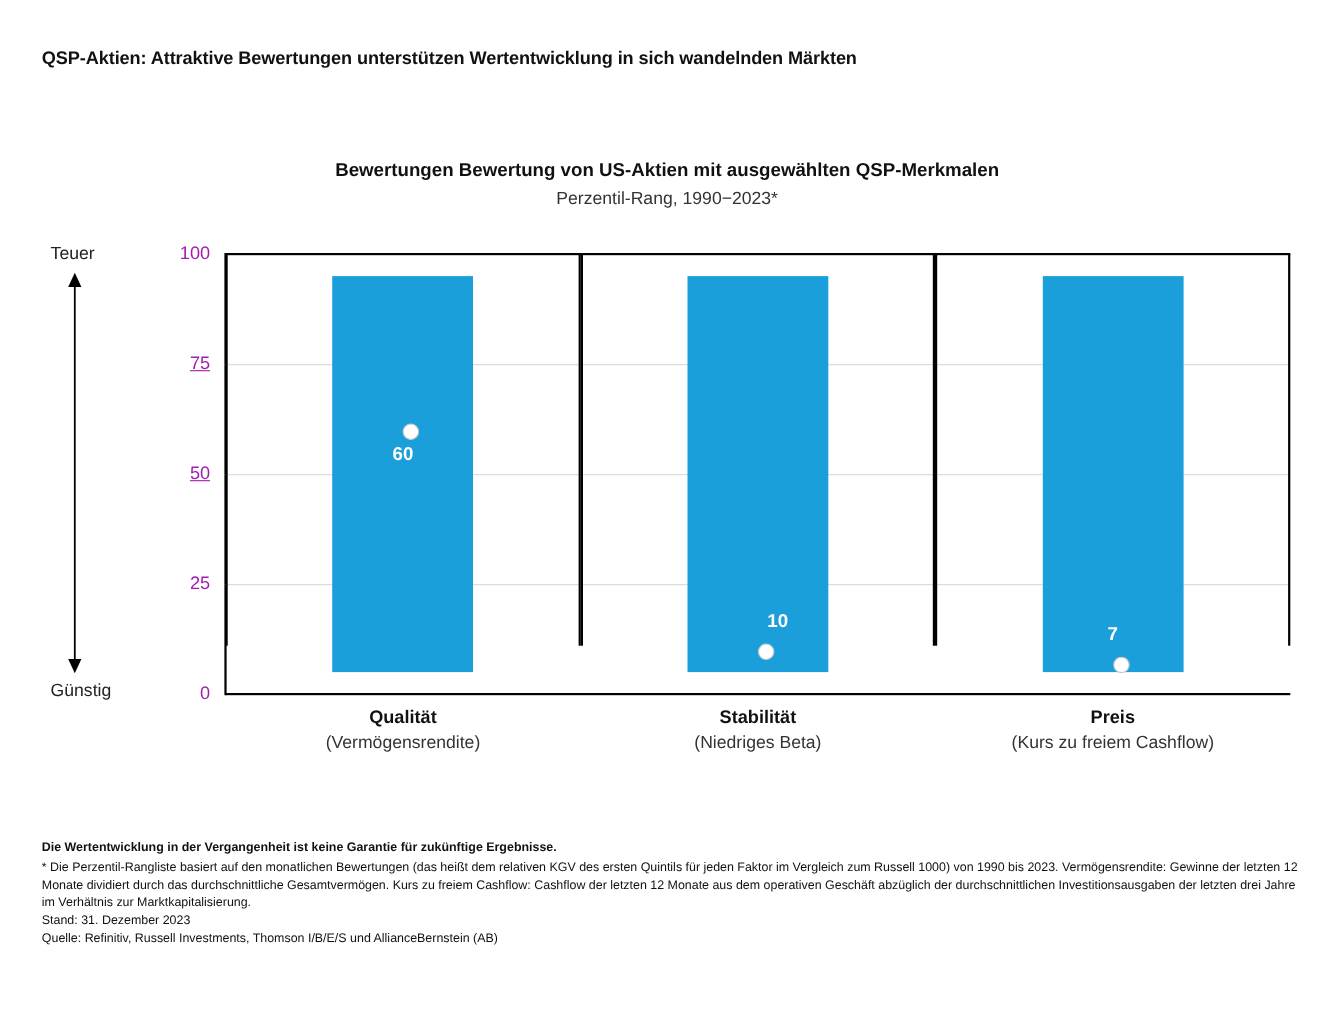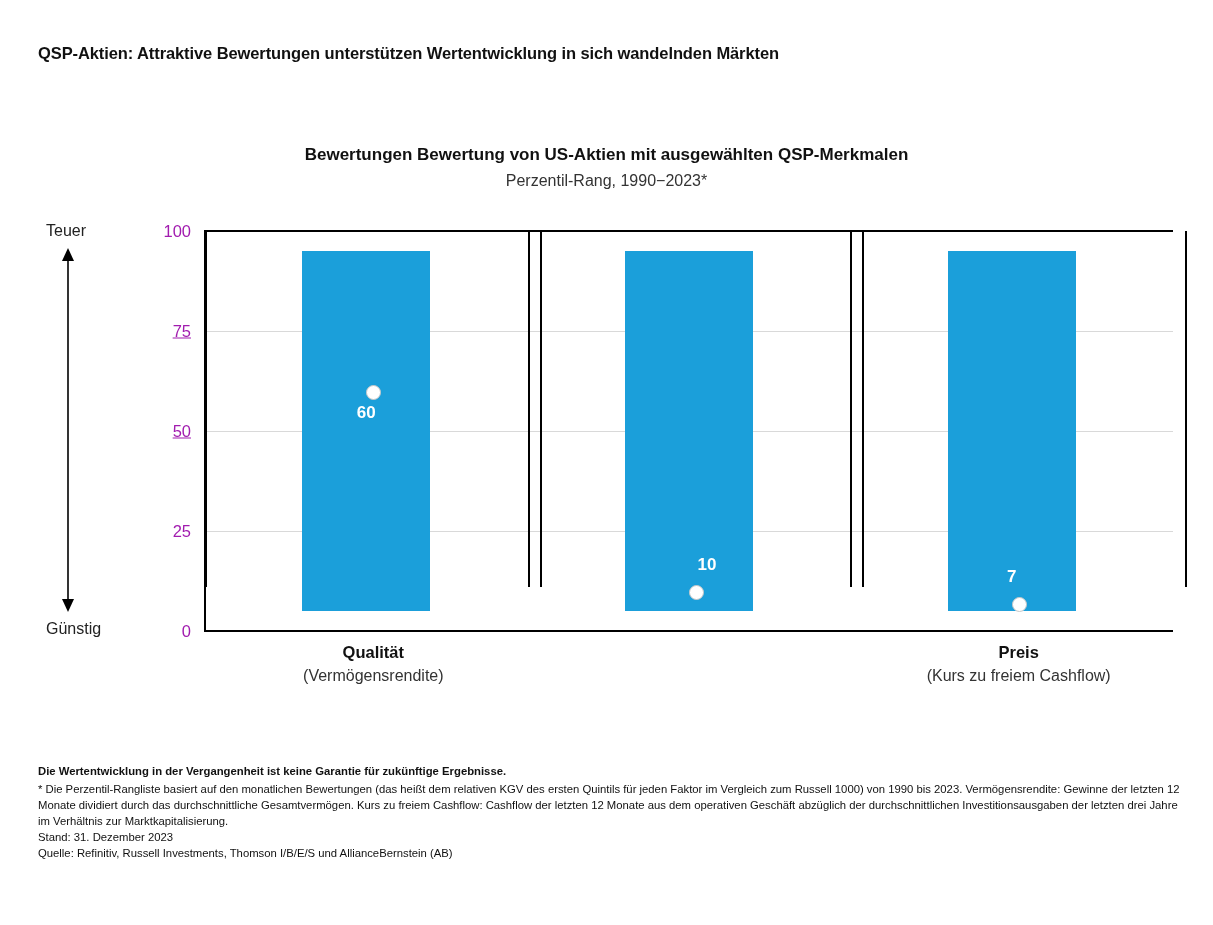--- a/index.html
+++ b/index.html
@@ -95,21 +95,20 @@
     font-size: 16.5px;
     color: #a21caf;
     white-space: nowrap;
   }
 
   
   .group {
     position: absolute;
     top: 0;
     height: 356px;
-    padding-left: 14px;
   }
   .panel-border {
     position: absolute;
     top: 0;
     left: 0;
     right: 0;
     bottom: 0;
     border-left: 2px solid #000000;
     border-right: 2px solid #000000;
   }
@@ -239,20 +238,24 @@
       <div class="cat-label">
         <span class="main">Qualität</span>
         <span class="sub">(Vermögensrendite)</span>
       </div>
     </div>
     <div class="group" style="left: 322.667px; width: 322.667px;">
       <div class="panel-border"></div>
       <div class="bar" style="left: 97.3333px; width: 128px; top: 20px; height: 360px; bottom: auto; background: rgb(27, 159, 218);"></div>
       <div class="dot" style="left: 161.333px; top: 353.5px; transform: none;"></div>
       <div class="dot-label" style="left: 161.333px; top: 324px; margin-left: 18px;">10</div>
+      <div class="cat-label">
+        <span class="main">Stabilität</span>
+        <span class="sub">(Niedriges Beta)</span>
+      </div>
     </div>
     <div class="group" style="left: 645.333px; width: 322.667px;">
       <div class="panel-border"></div>
       <div class="bar" style="left: 97.3333px; width: 128px; top: 20px; height: 360px; bottom: auto; background: rgb(27, 159, 218);"></div>
       <div class="dot" style="left: 161.333px; top: 365.5px; transform: none;"></div>
       <div class="dot-label" style="left: 161.333px; top: 336px;">7</div>
       <div class="cat-label">
         <span class="main">Preis</span>
         <span class="sub">(Kurs zu freiem Cashflow)</span>
       </div>

